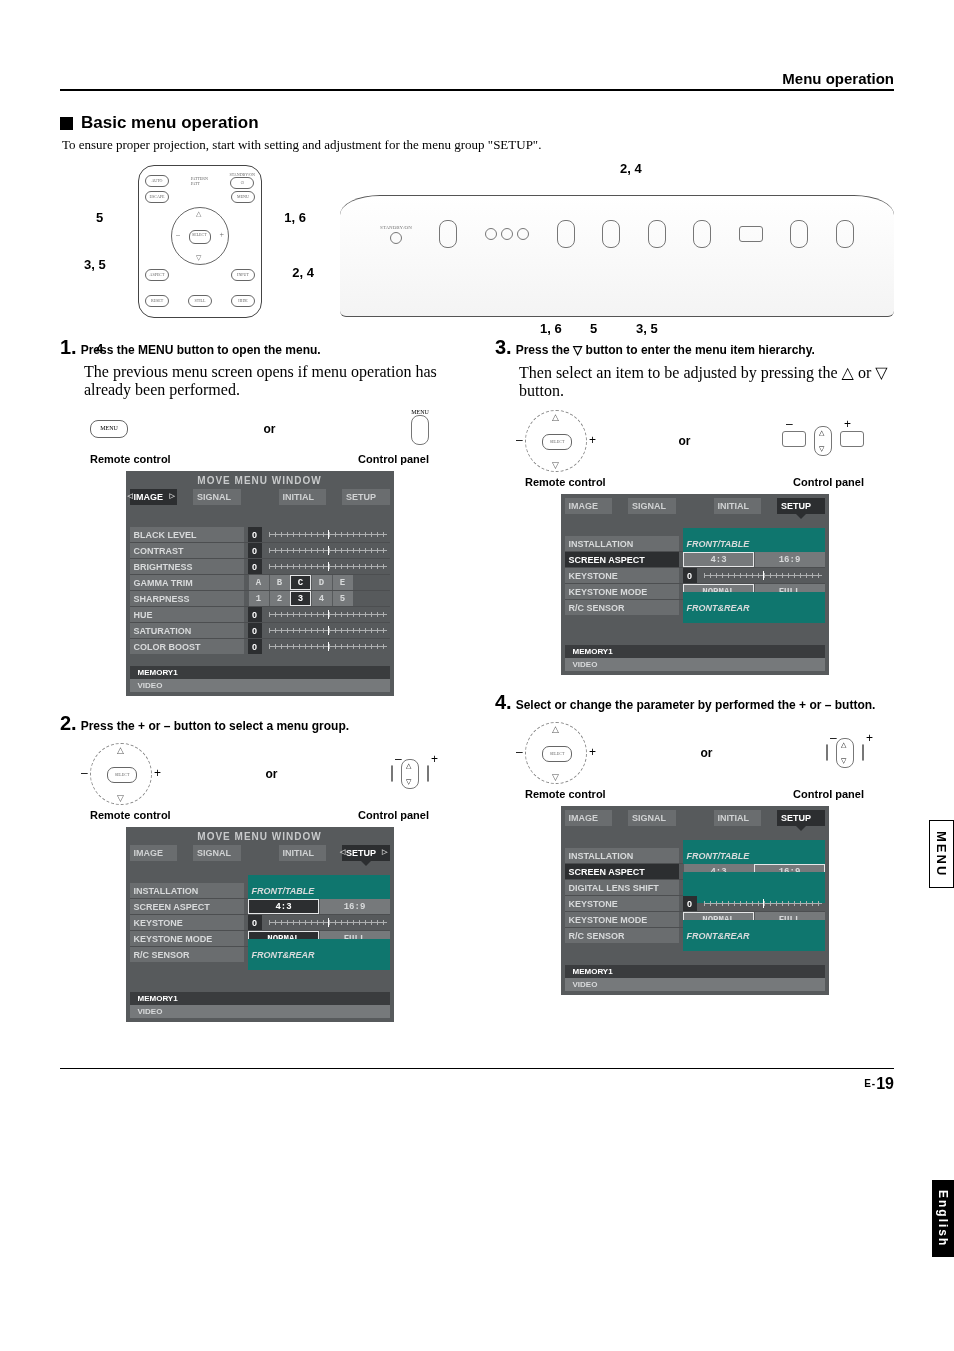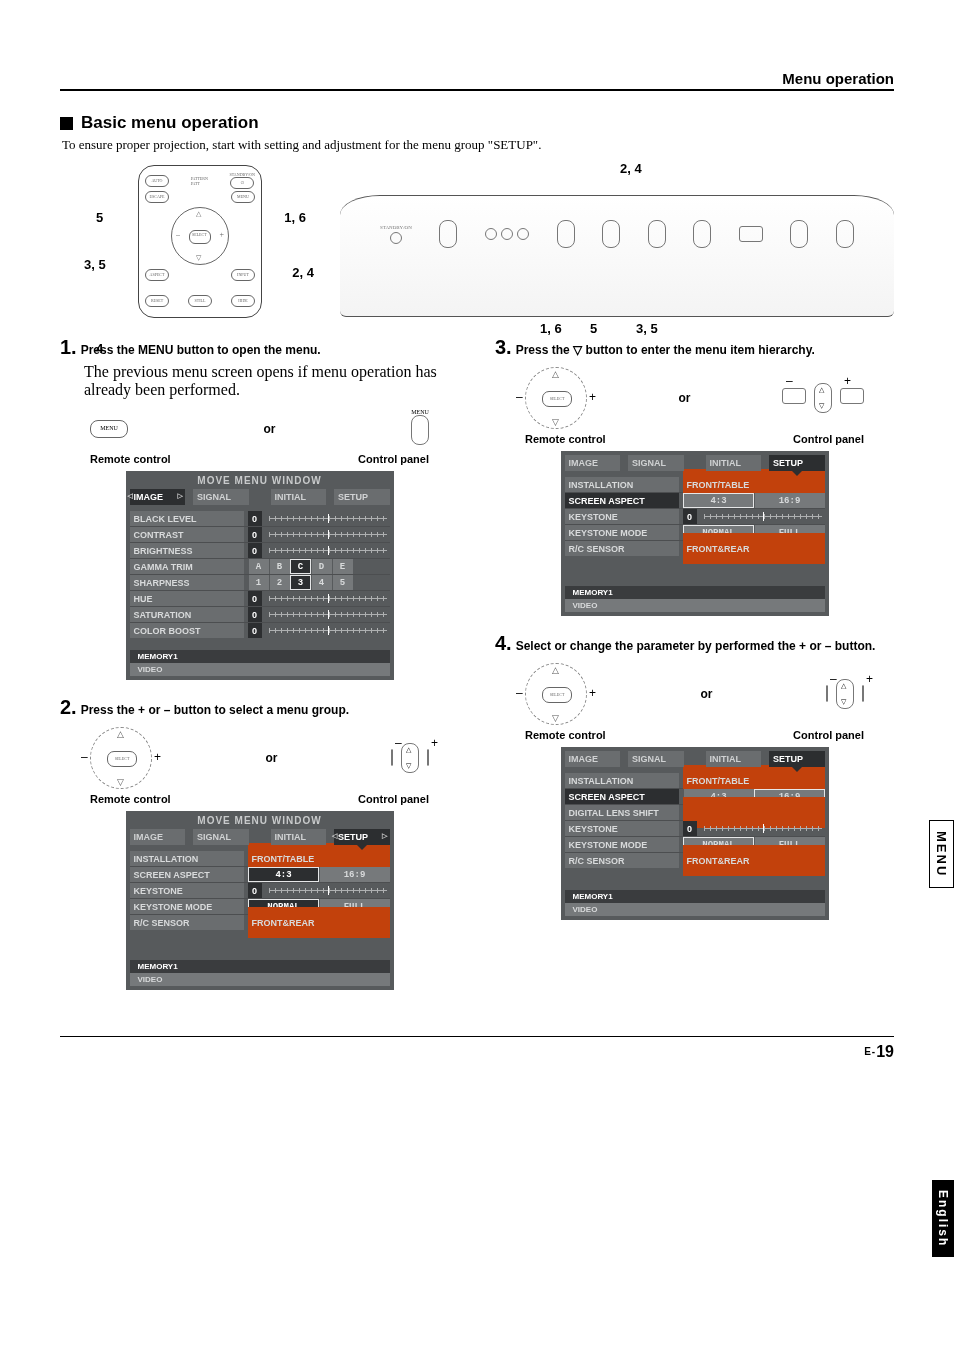--- a/index.html
+++ b/index.html
@@ -124,21 +124,21 @@
     color:#d8dadb;
     font-family: Arial, Helvetica, sans-serif;
     font-size: 9px;
     font-weight:bold;
     margin: 0 auto 16px auto;
     padding:4px;
   }
   .mw-header {
     text-align:center; letter-spacing:1px; font-size:10px; margin-bottom:3px; color:#c8cacb;
   }
-  .mw-tabs { display:flex; gap:8px; margin-bottom:6px; }
+  .mw-tabs { display:flex; gap:16px; margin-bottom:22px; }
   .tab {
     flex:1; padding:3px 4px; background:#6a6d6f; color:#d0d2d3;
     position:relative;
   }
   .tab.active { background:#2c2e30; color:#fff; }
   .tab .arrows::before { content:"◁"; position:absolute; left:-2px; font-size:7px; color:#ccc; }
   .tab .arrows::after  { content:"▷"; position:absolute; right:2px; font-size:7px; color:#ccc; }
   .tab-gap { width:6px; }
   .tab.notch::after{
     content:""; position:absolute; left:50%; bottom:-5px; transform:translateX(-50%);
@@ -174,21 +174,21 @@
   }
   .mw-opts { flex:1; display:flex; gap:0; height:100%;font-family:Liberation Mono, monospace; }
   .opt {
     flex:1; background:#76797b; display:flex; align-items:center; justify-content:center;
     border-left:1px solid #575a5c;
   }
   .opt.square { flex:none; width:20px; }
   .opt.sel { background:#2c2e30; color:#fff; outline:1px solid #e6e7e8; outline-offset:-1px; }
   .opt.boxed { outline:1px solid #e6e7e8; outline-offset:-1px; }
   .mw-valbox {
-    flex:1; background:#c2410c; padding:8px 4px; height:100%; display:flex; align-items:center;
+    flex:1; background:#0f766e; padding:8px 4px; height:100%; display:flex; align-items:center;font-style:italic;
   }
   .mw-footer {
     display:flex; justify-content:flex-end; gap:0; margin-top:30px;flex-direction:column;
   }
   .mw-footer.short { margin-top:12px; }
   .ftab { padding:2px 8px; background:#76797b; font-size:8px; }
   .ftab.active { background:#3a3c3e; color:#fff; }
 
   .side-tab {
     position: fixed;
@@ -470,20 +470,21 @@
       </div>
     </div>
   </div>
 
   <div class="step-col">
 
     <div class="step-head">
       <span class="step-num">3.</span>
       <span>Press the ▽ button to enter the menu item hierarchy.</span>
     </div>
+    <div class="step-body">Then select an item to be adjusted by pressing the △ or ▽ button.</div>
     <div class="ctrl-row" style="margin-top:8px;">
       <span class="small-circle">
         <span class="sel">SELECT</span>
         <span class="tri" style="top:1px;left:26px;">△</span>
         <span class="tri" style="bottom:1px;left:26px;">▽</span>
         <span class="pm" style="top:22px;left:-10px;">–</span>
         <span class="pm" style="top:22px;right:-10px;">+</span>
       </span>
       <span class="or-lbl">or</span>
       <span class="cp-group">

